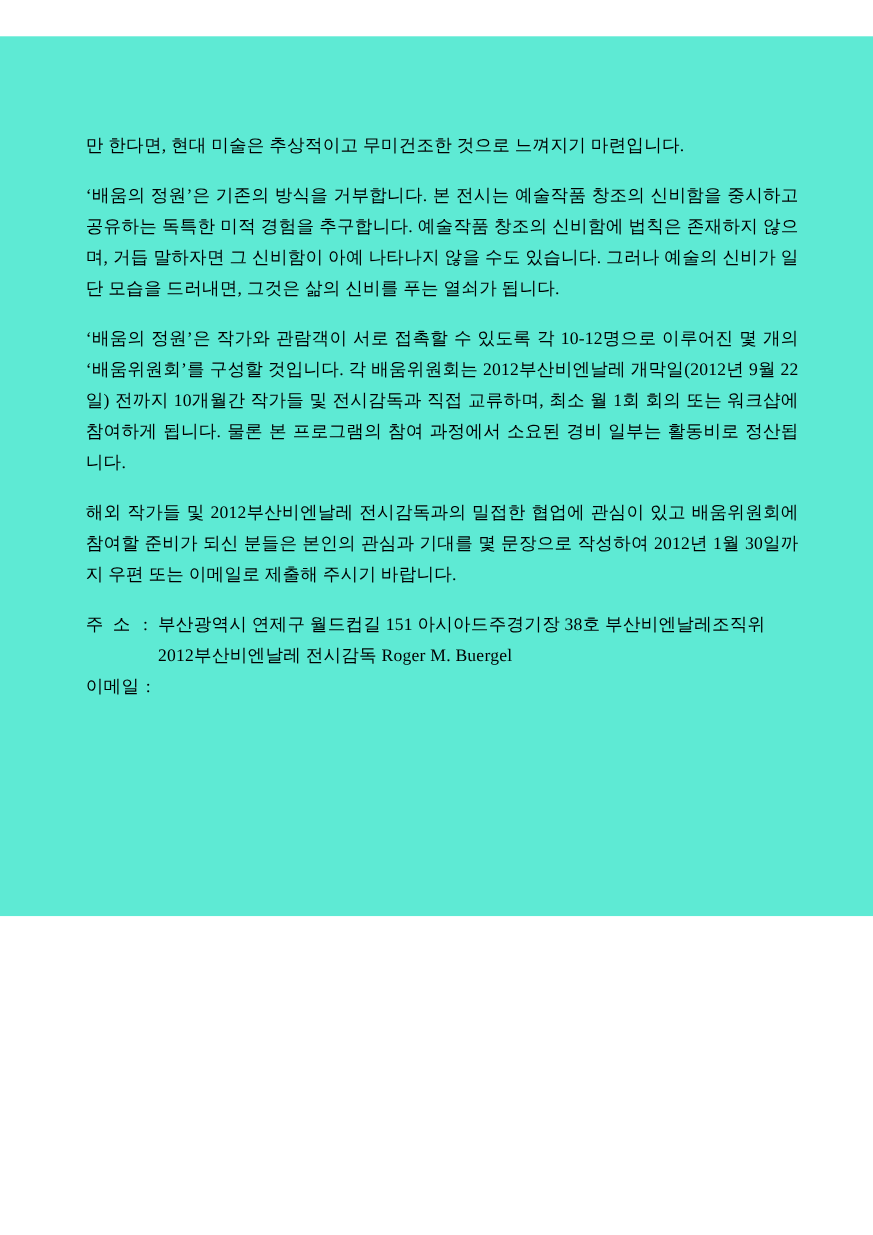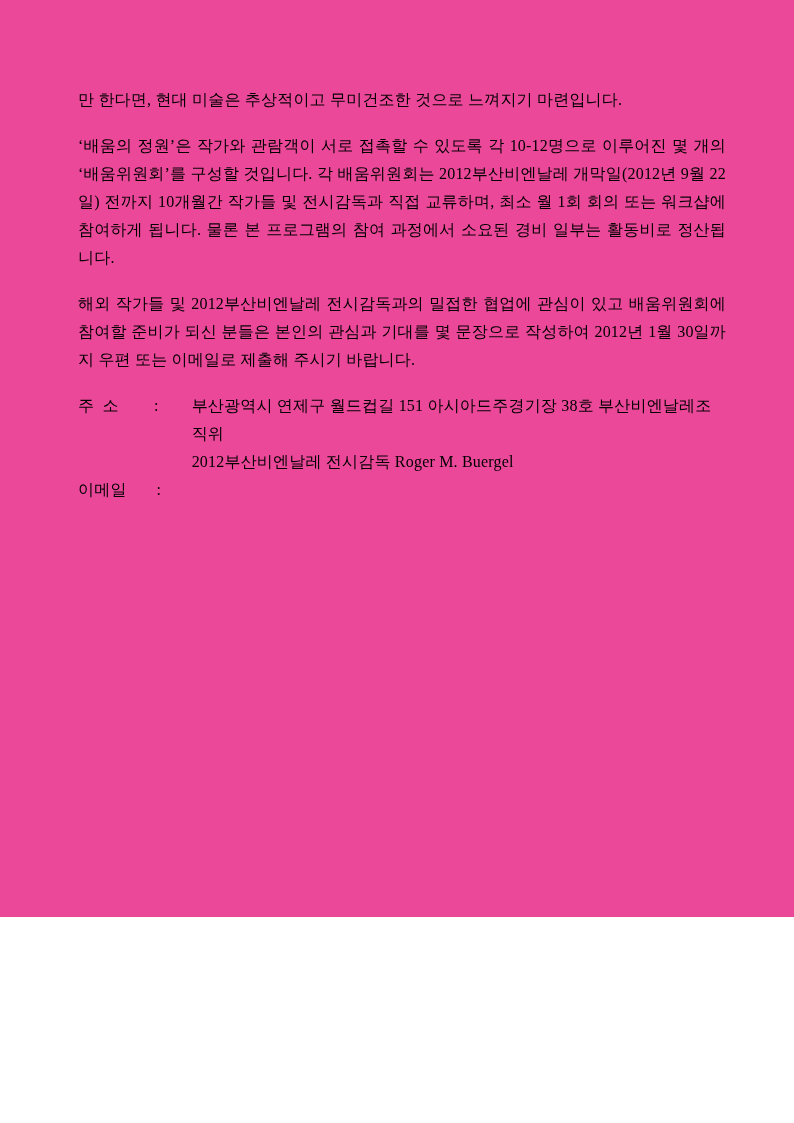--- a/index.html
+++ b/index.html
@@ -3,25 +3,26 @@
 <meta charset="utf-8">
 <style>
   html, body {
     margin: 0;
     padding: 0;
     background: #ffffff;
   }
   .page {
     position: relative;
     width: 794px;
-    height: 917px;
-    background: #ec4899;
+    height: 800px;
+    background: #5eead4;
     overflow: hidden;
     font-family: "Liberation Serif", "DejaVu Serif", serif;
     color: #000000;
+    margin-top: 33px;
   }
   .content {
     position: absolute;
     left: 78px;
     top: 86px;
     width: 648px;
     font-size: 16px;
     line-height: 28px;
     letter-spacing: 0.2px;
   }
@@ -32,21 +33,20 @@
   }
   .gap {
     margin-top: 18px;
   }
   .contact {
     margin-top: 18px;
   }
   .contact-row {
     display: flex;
     align-items: flex-start;
-    gap: 24px;
   }
   .contact-label {
     white-space: pre;
     min-width: 46px;
     flex: 0 0 auto;
   }
   .contact-colon {
     flex: 0 0 auto;
     padding: 0 9px 0 6px;
   }
@@ -56,20 +56,21 @@
 </style>
 </head>
 <body>
 
 <div class="page">
   <div class="content">
 
     <p class="para">만 한다면, 현대 미술은 추상적이고 무미건조한 것으로 느껴지기 마련입니다.</p>
 
 
+    <p class="para gap">‘배움의 정원’은 기존의 방식을 거부합니다. 본 전시는 예술작품 창조의 신비함을 중시하고 공유하는 독특한 미적 경험을 추구합니다. 예술작품 창조의 신비함에 법칙은 존재하지 않으며, 거듭 말하자면 그 신비함이 아예 나타나지 않을 수도 있습니다. 그러나 예술의 신비가 일단 모습을 드러내면, 그것은 삶의 신비를 푸는 열쇠가 됩니다.</p>
 
 
     <p class="para gap">‘배움의 정원’은 작가와 관람객이 서로 접촉할 수 있도록 각 10-12명으로 이루어진 몇 개의 ‘배움위원회’를 구성할 것입니다. 각 배움위원회는 2012부산비엔날레 개막일(2012년 9월 22일) 전까지 10개월간 작가들 및 전시감독과 직접 교류하며, 최소 월 1회 회의 또는 워크샵에 참여하게 됩니다. 물론 본 프로그램의 참여 과정에서 소요된 경비 일부는 활동비로 정산됩니다.</p>
 
 
     <p class="para gap">해외 작가들 및 2012부산비엔날레 전시감독과의 밀접한 협업에 관심이 있고 배움위원회에 참여할 준비가 되신 분들은 본인의 관심과 기대를 몇 문장으로 작성하여 2012년 1월 30일까지 우편 또는 이메일로 제출해 주시기 바랍니다.</p>
 
     <div class="contact">
       <div class="contact-row">
         <span class="contact-label">주  소</span>

